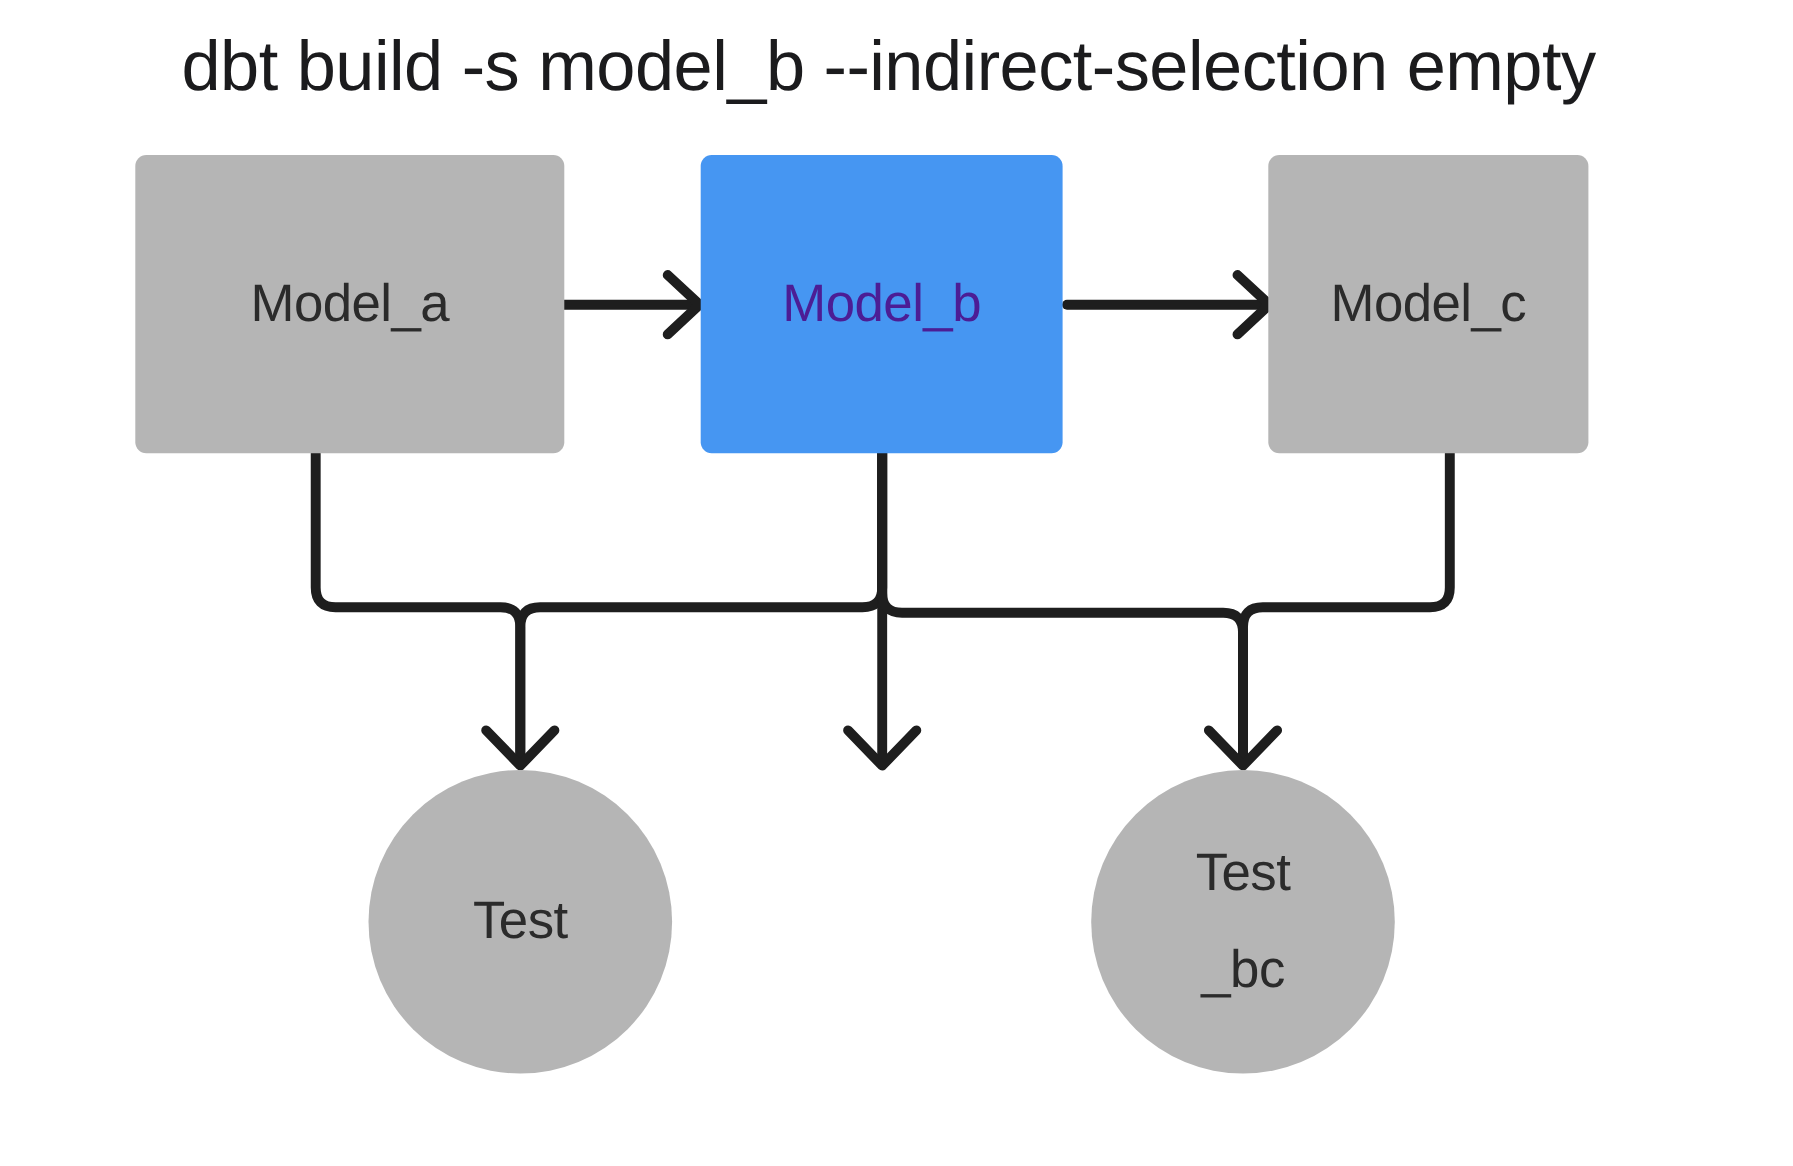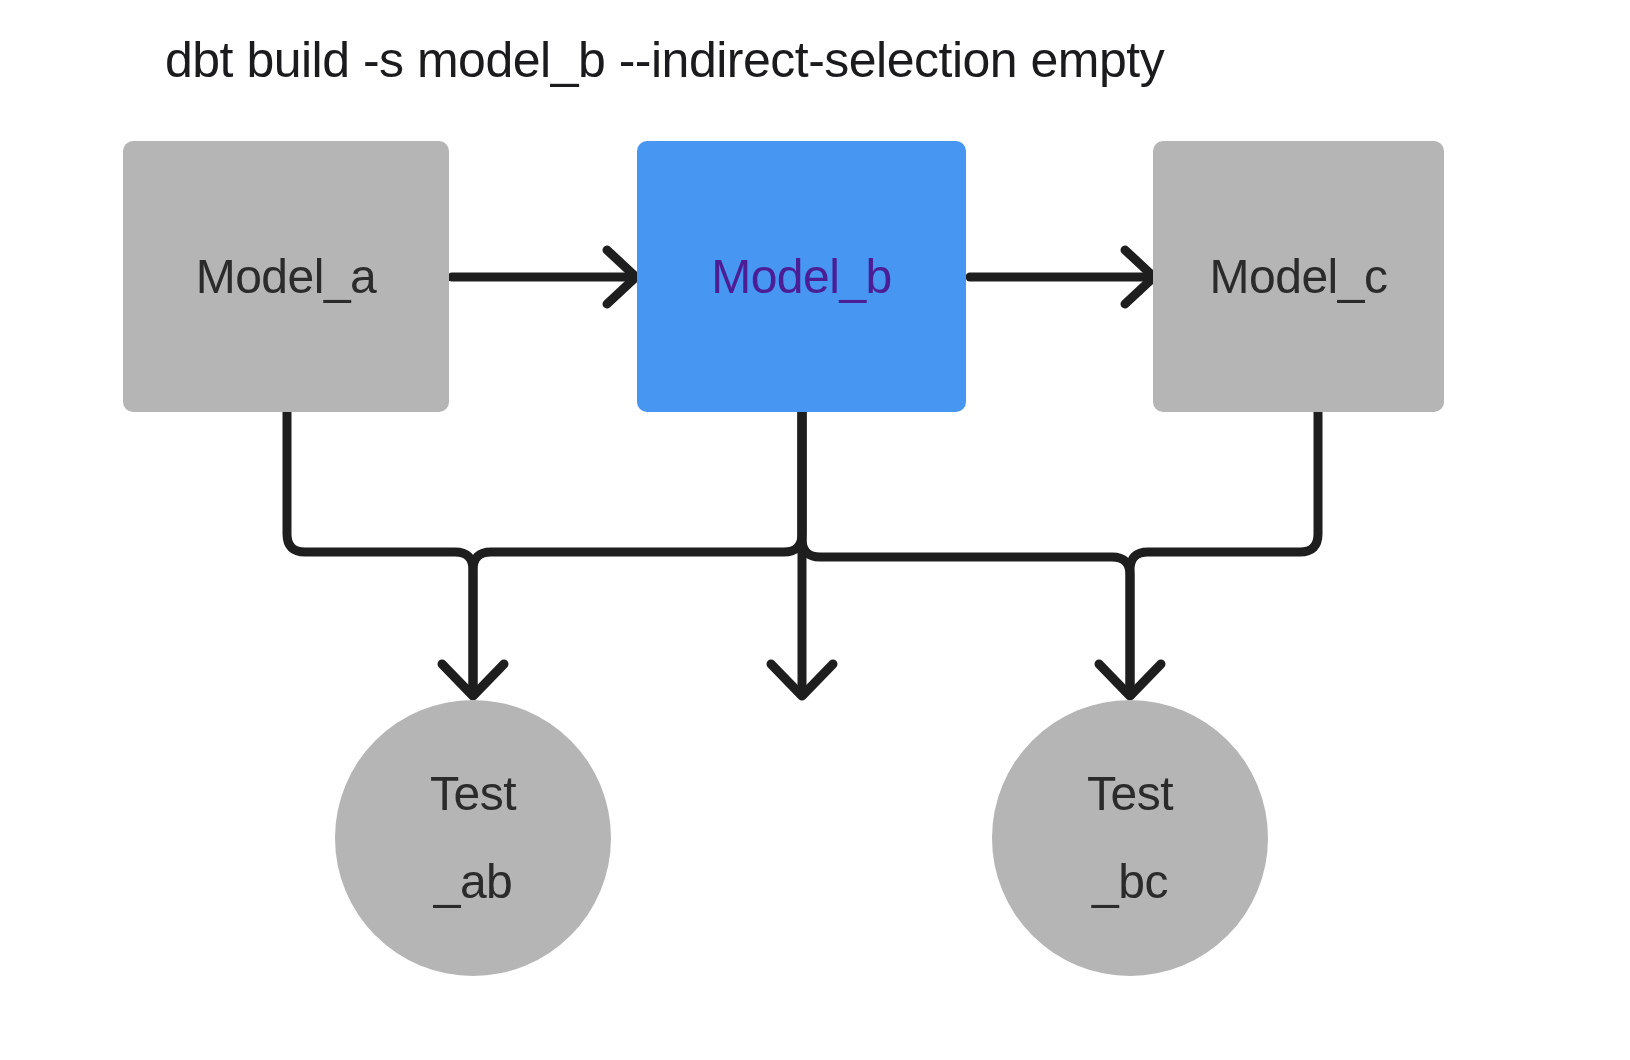--- a/index.html
+++ b/index.html
@@ -12,21 +12,21 @@
     width: 1630px;
     height: 1060px;
     background: #ffffff;
     overflow: hidden;
     font-family: "Liberation Sans", "DejaVu Sans", sans-serif;
   }
   .title {
     position: absolute;
     left: 165px;
     top: 33px;
-    font-size: 50px;
+    font-size: 64px;
     line-height: 54px;
     font-weight: 500;
     color: #1b1b1d;
     white-space: nowrap;
     letter-spacing: -0.5px;
   }
   .edges {
     position: absolute;
     left: 0;
     top: 0;
@@ -53,21 +53,21 @@
     top: 141px;
     height: 271px;
     border-radius: 10px;
     background: #b5b5b5;
     color: #2b2b2b;
   }
   .model-box.selected {
     background: #4696f2;
     color: #4c1d95;
   }
-  .box-a { left: 123px; width: 326px; }
+  .box-a { left: 123px; width: 390px; }
   .box-b { left: 637px; width: 329px; }
   .box-c { left: 1153px; width: 291px; }
   .test-circle {
     top: 700px;
     width: 276px;
     height: 276px;
     border-radius: 50%;
     background: #b5b5b5;
     color: #2b2b2b;
     flex-direction: column;
@@ -115,21 +115,20 @@
   <div class="node model-box selected box-b">
     <span>Model_b</span>
   </div>
 
   <div class="node model-box box-c">
     <span>Model_c</span>
   </div>
 
   <div class="node test-circle circle-ab">
     <span>Test</span>
-    <span>_ab</span>
   </div>
 
 
   <div class="node test-circle circle-bc">
     <span>Test</span>
     <span>_bc</span>
   </div>
 
 </div>
 

